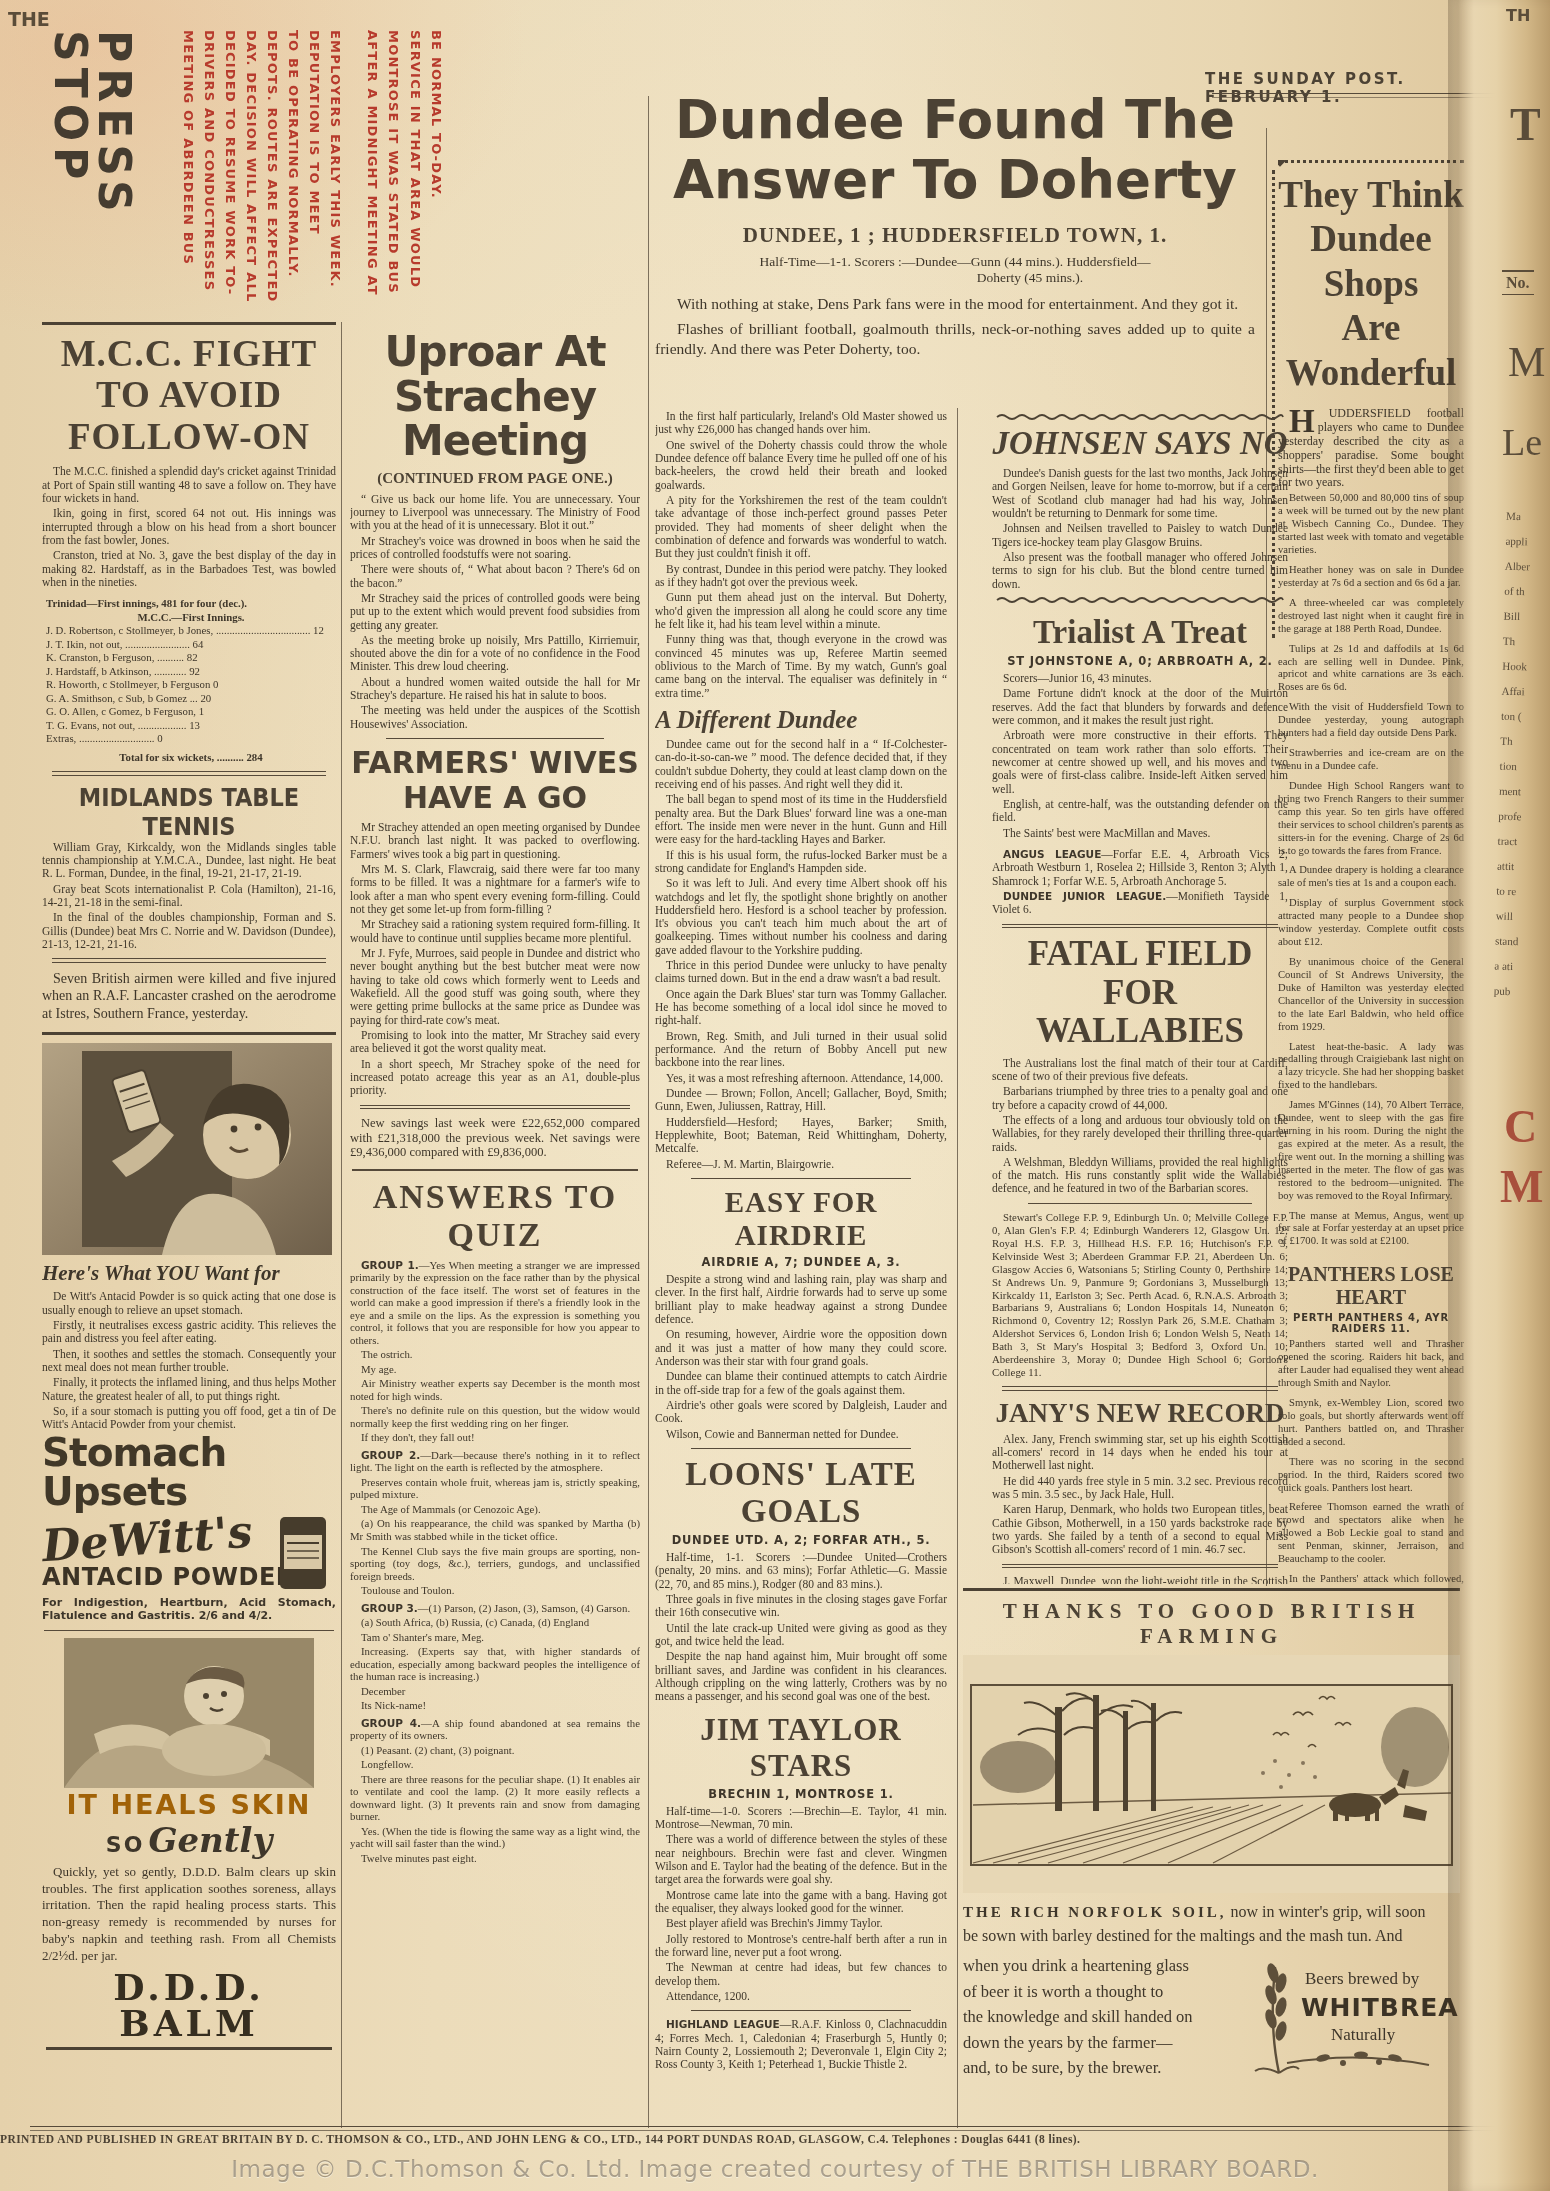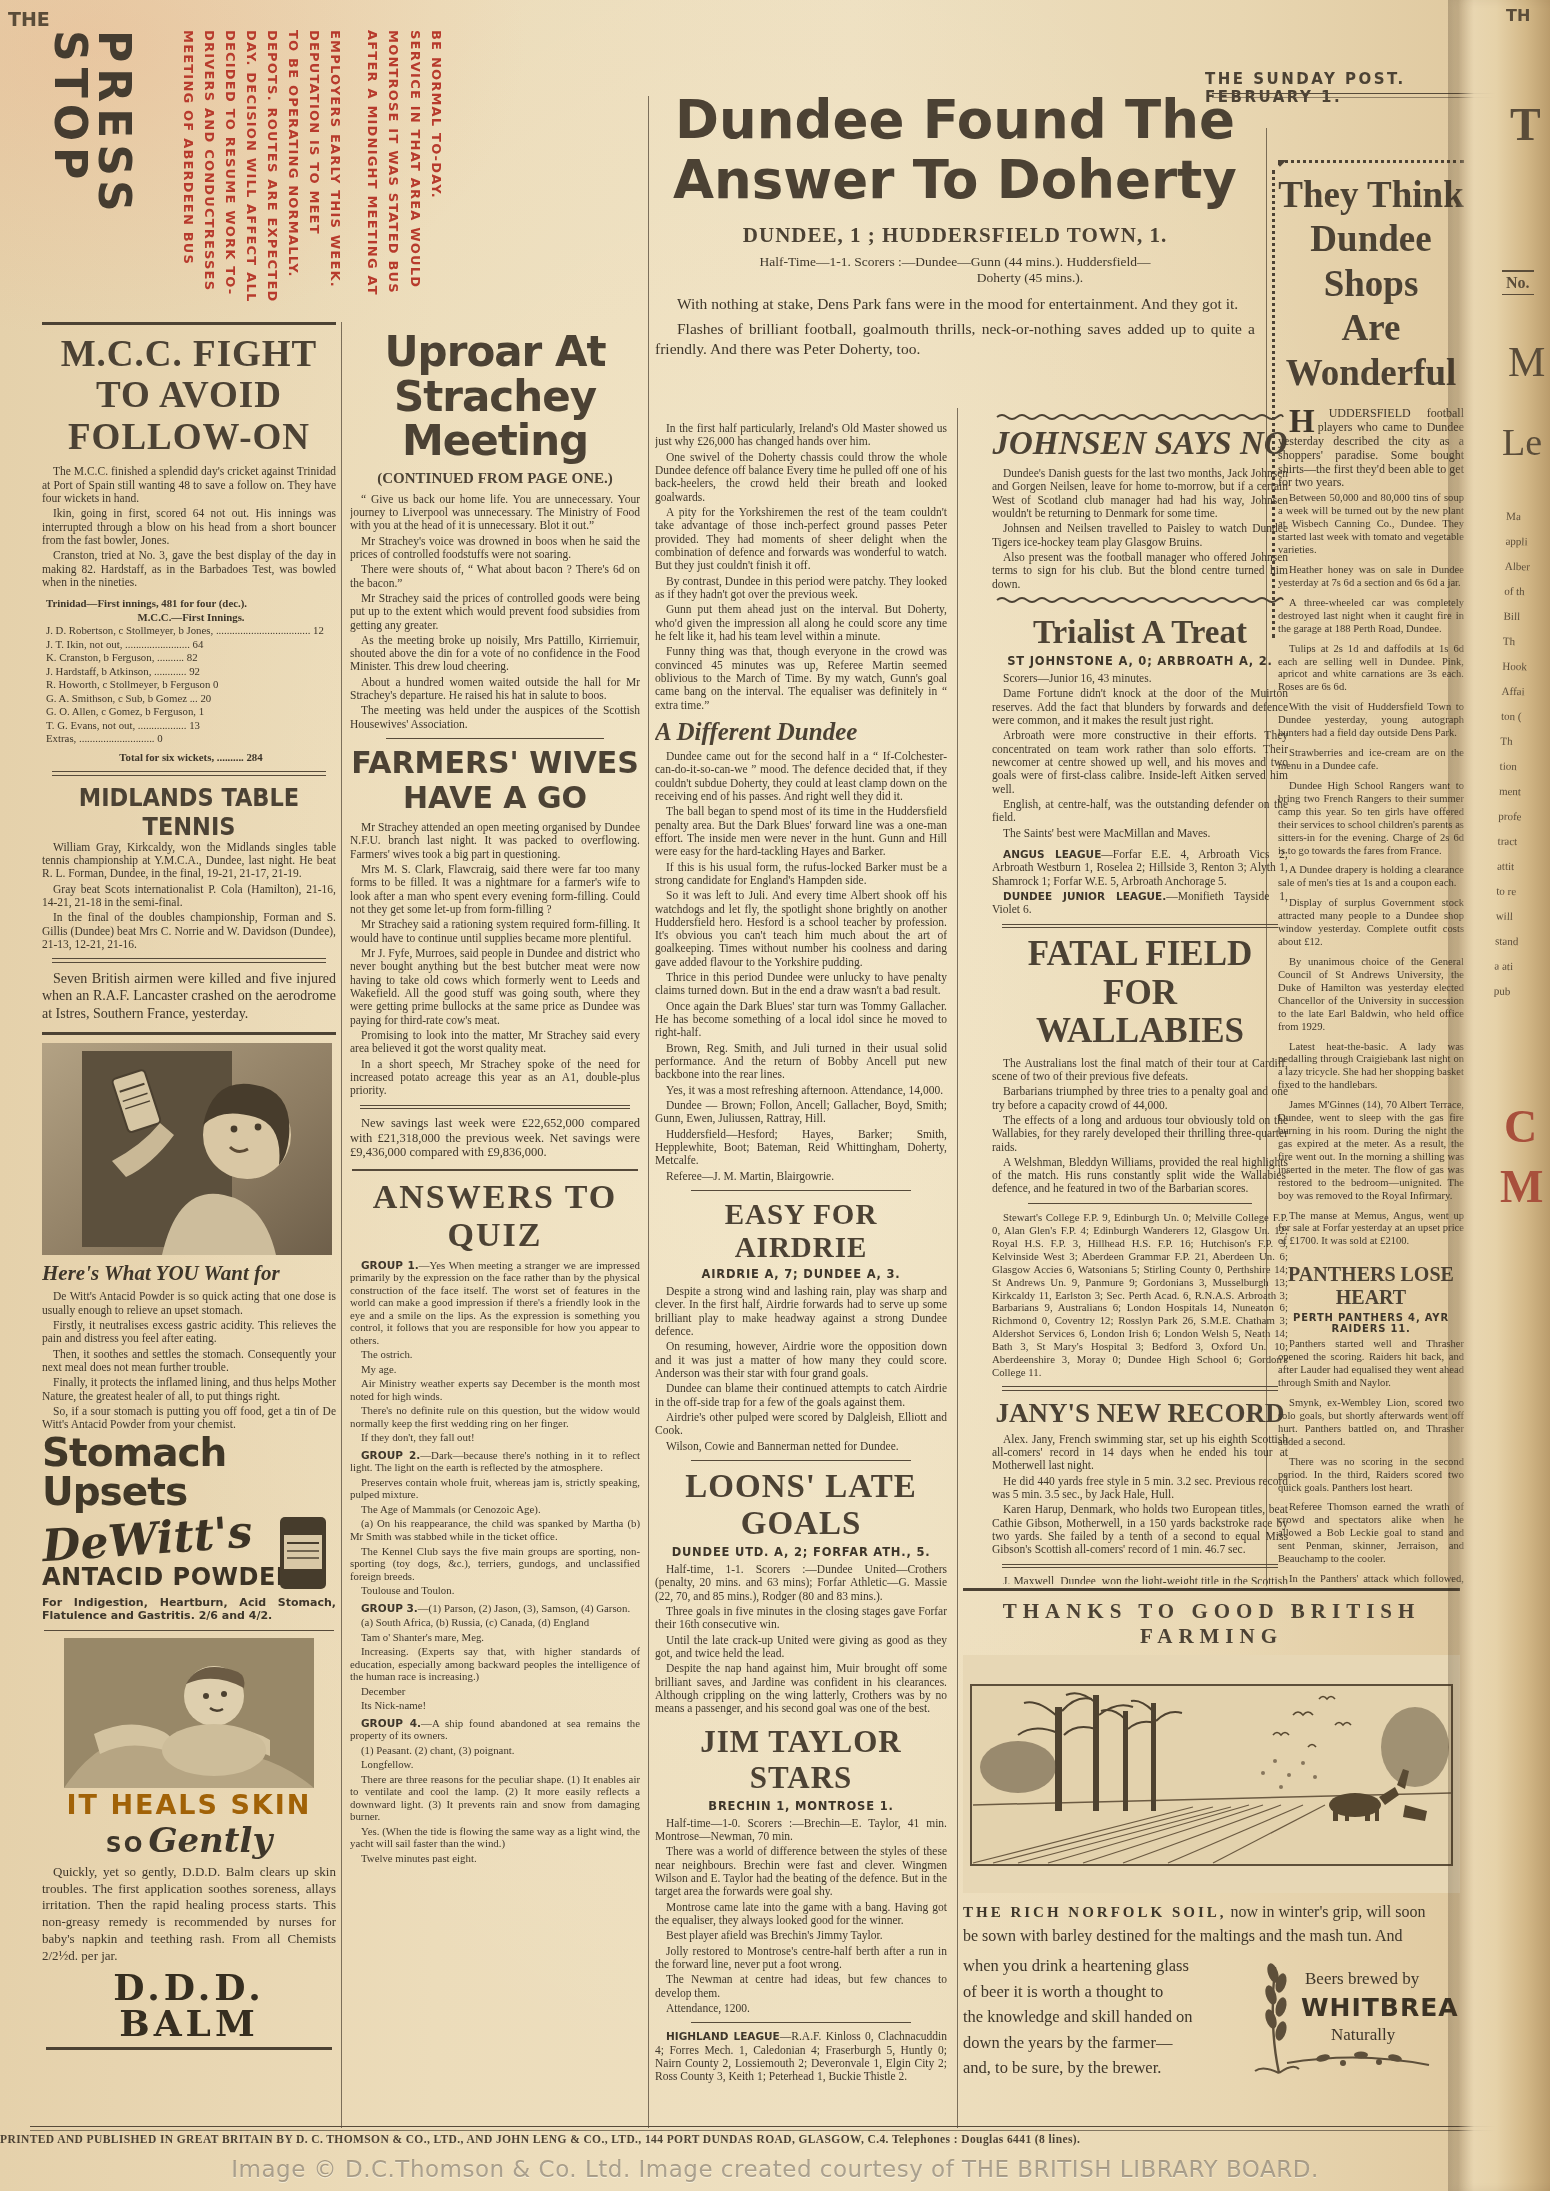--- a/index.html
+++ b/index.html
@@ -247,21 +247,21 @@
   <div style="text-align:center;font-size:13.5px;margin-top:6px;">Half-Time—1-1.      Scorers :—Dundee—Gunn (44 mins.).   Huddersfield—</div>
   <div style="text-align:center;font-size:13.5px;padding-left:150px;">Doherty (45 mins.).</div>
   <div style="height:8px;"></div>
   <div>
       <div class="para intro">With nothing at stake, Dens Park fans were in the mood for entertainment.   And they got it.</div>
       <div class="para intro">Flashes of brilliant football, goalmouth thrills, neck-or-nothing saves added up to quite a friendly.   And there was Peter Doherty, too.</div>
     </div>
 </div>
 <style>.intro{font-size:15.5px;line-height:1.25;text-indent:22px;margin-bottom:6px;}</style>
 
-<div class="col" style="left:655px;top:410px;width:292px;height:1720px;margin-top:12px;">
+<div class="col" style="left:655px;top:410px;width:292px;height:1720px;">
   <div>
       <div class="para">In the first half particularly, Ireland's Old Master showed us just why £26,000 has changed hands over him.</div>
       <div class="para">One swivel of the Doherty chassis could throw the whole Dundee defence off balance   Every time he pulled off one of his back-heelers, the crowd held their breath and looked goalwards.</div>
       <div class="para">A pity for the Yorkshiremen the rest of the team couldn't take advantage of those inch-perfect ground passes Peter provided. They had moments of sheer delight when the combination of defence and forwards was wonderful to watch.  But they just couldn't finish it off.</div>
       <div class="para">By contrast, Dundee in this period were patchy.  They looked as if they hadn't got over the previous week.</div>
       <div class="para">Gunn put them ahead just on the interval. But Doherty, who'd given the impression all along he could score any time he felt like it, had his team level within a minute.</div>
       <div class="para">Funny thing was that, though everyone in the crowd was convinced 45 minutes was up, Referee Martin seemed oblivious to the March of Time.   By my watch, Gunn's goal came bang on the interval. The equaliser was definitely in  “ extra time.”</div>
     </div>
   <div style="height:4px;"></div>
   <div style="font:italic 700 25px 'Liberation Serif',serif;color:var(--ink2);">A  Different  Dundee</div>
@@ -279,21 +279,21 @@
       <div class="para">Huddersfield—Hesford;  Hayes, Barker; Smith, Hepplewhite, Boot;  Bateman, Reid Whittingham, Doherty, Metcalfe.</div>
       <div class="para">Referee—J. M. Martin, Blairgowrie.</div>
     </div>
   <div class="hr"></div>
   <div class="h-serif-c" style="font-size:29px;letter-spacing:1px;">EASY FOR AIRDRIE</div>
   <div class="score-sub">AIRDRIE A, 7;  DUNDEE A, 3.</div>
   <div>
       <div class="para">Despite a strong wind and lashing rain, play was sharp and clever.   In the first half, Airdrie forwards had to serve up some brilliant play to make headway against a strong Dundee defence.</div>
       <div class="para">On resuming, however, Airdrie wore the opposition down and it was just a matter of how many they could score.   Anderson was their star with four grand goals.</div>
       <div class="para">Dundee can blame their continued attempts to catch Airdrie in the off-side trap for a few of the goals against them.</div>
-      <div class="para">Airdrie's other pulped were scored by Dalgleish, Elliott and Cook.</div>
+      <div class="para">Airdrie's other goals were scored by Dalgleish, Lauder and Cook.</div>
       <div class="para">Wilson, Cowie and Bannerman netted for Dundee.</div>
     </div>
   <div class="hr"></div>
   <div class="h-serif-c" style="font-size:33px;letter-spacing:1px;">LOONS'  LATE  GOALS</div>
   <div class="score-sub">DUNDEE UTD. A, 2;  FORFAR ATH., 5.</div>
   <div>
       <div class="para">Half-time, 1-1.   Scorers :—Dundee United—Crothers (penalty, 20 mins. and 63 mins);  Forfar Athletic—G. Massie (22, 70, and 85 mins.), Rodger (80 and 83 mins.).</div>
       <div class="para">Three goals in five minutes in the closing stages gave Forfar their 16th consecutive win.</div>
       <div class="para">Until the late crack-up United were giving as good as they got, and twice held the lead.</div>
       <div class="para">Despite the nap hand against him, Muir brought off some brilliant saves, and Jardine was confident in his clearances.   Although crippling on the wing latterly, Crothers was by no means a passenger, and his second goal was one of the best.</div>

